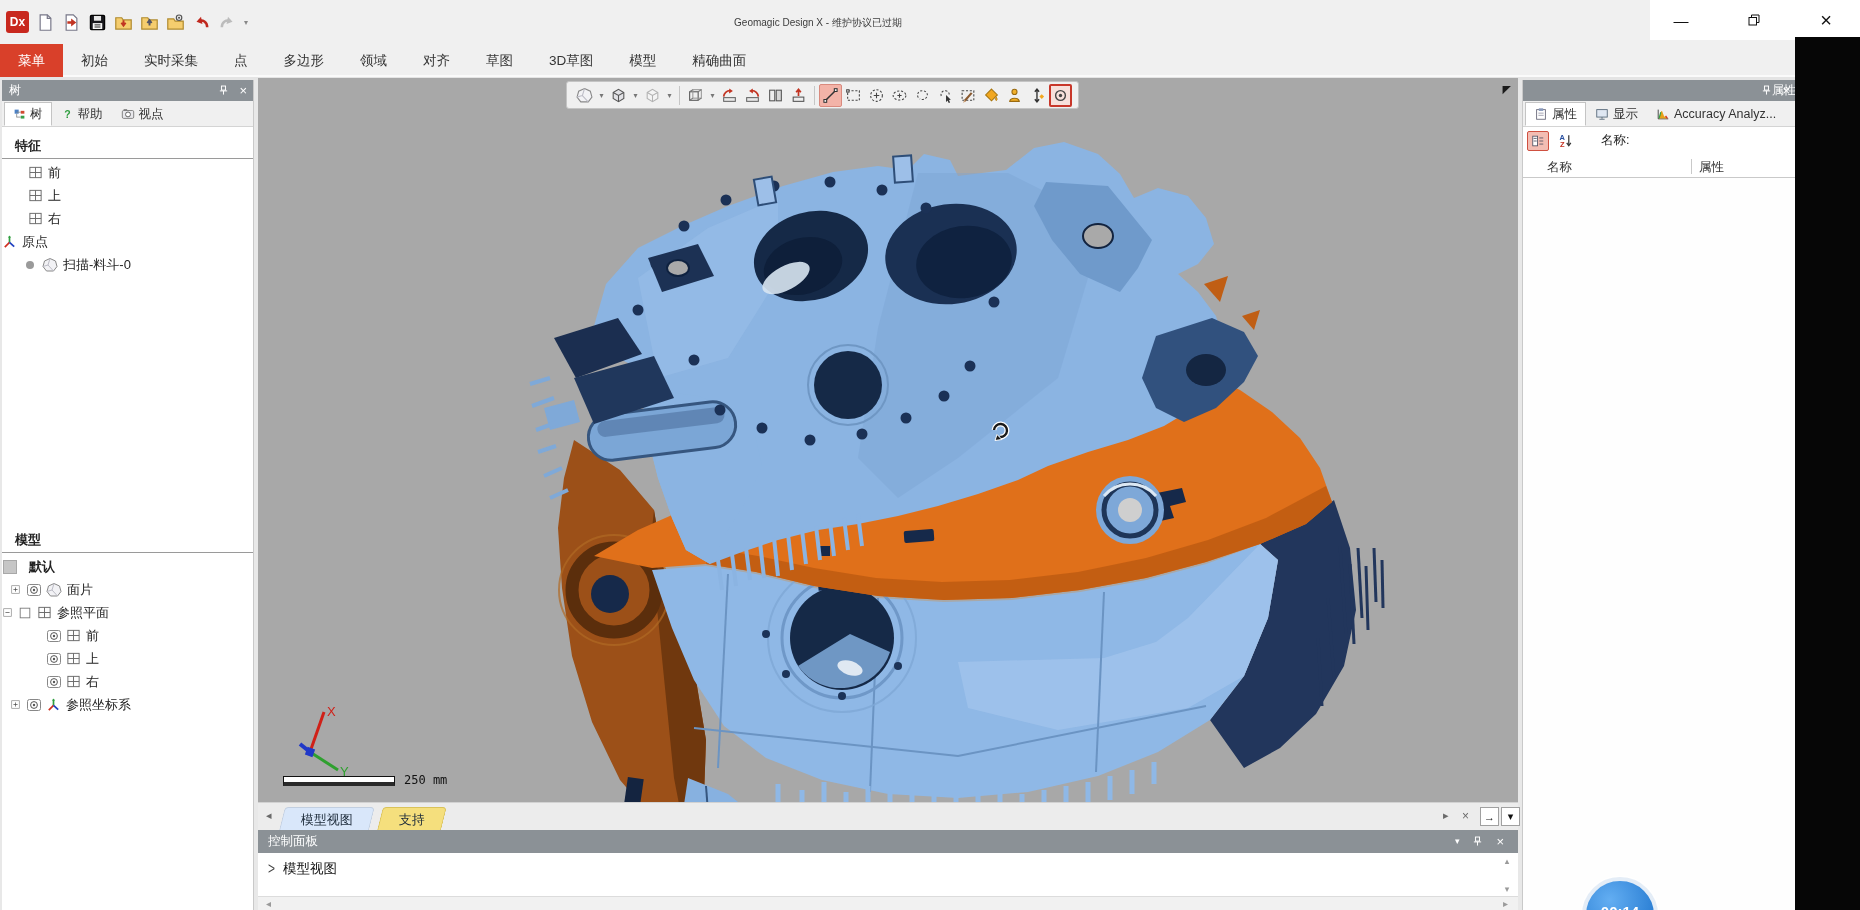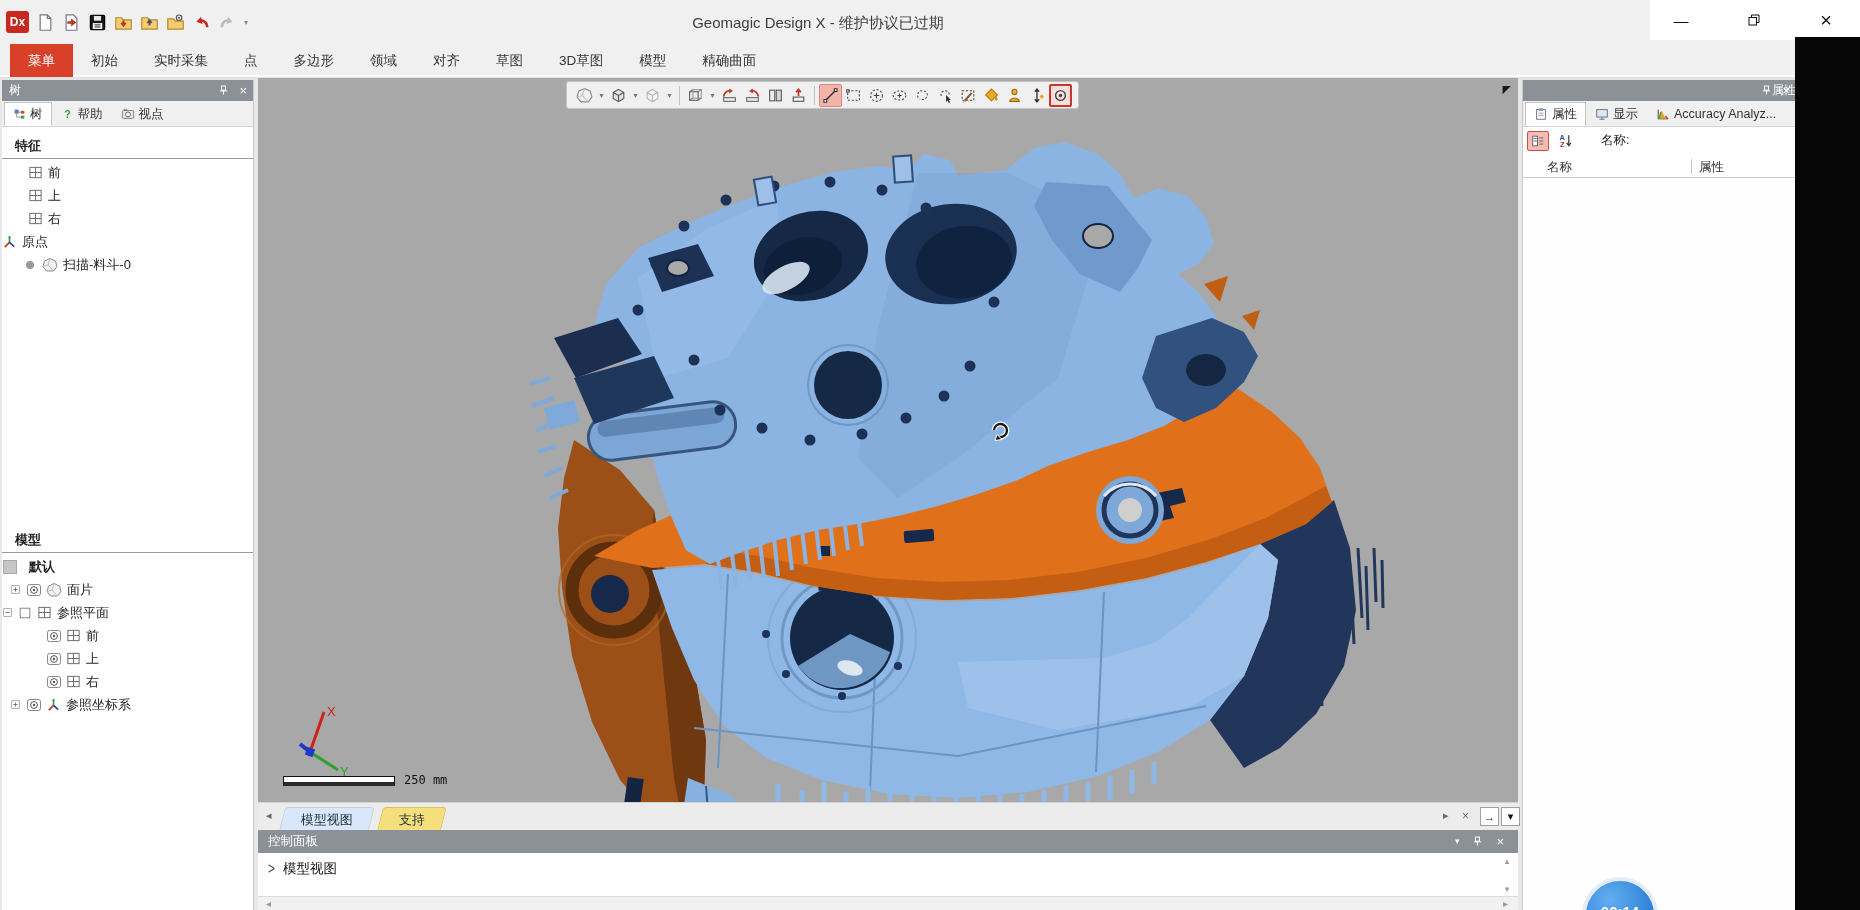--- a/index.html
+++ b/index.html
@@ -2,33 +2,33 @@
 <html><head>
 <meta charset="utf-8">
 <style>
   * { margin:0; padding:0; box-sizing:border-box; }
   html,body { width:1860px; height:910px; overflow:hidden; background:#e8e8e8;
     font-family:"Liberation Sans", sans-serif; }
   .abs { position:absolute; }
   
   .titlebar { position:absolute; left:0; top:0; width:1860px; height:44px; background:#f0f0f0; }
   .title-text { position:absolute; left:0; right:260px; top:0; height:44px; text-align:center;
-    line-height:46px; font-size:15px; color:#3c3c3c;margin-left:36px; }
+    line-height:46px; font-size:10px; color:#3c3c3c;margin-left:36px; }
   .win-white { position:absolute; left:1650px; top:0; width:210px; height:40px; background:#ffffff; }
   .winbtn { position:absolute; top:2px; width:46px; height:36px; display:flex; align-items:center;
     justify-content:center; font-size:15px; color:#111; cursor:default; }
   
   .qat { position:absolute; left:6px; top:11px; display:flex; align-items:center; gap:7px; }
   .dx-logo { width:23px; height:22px; background:#c8281e; color:#fff; font-weight:bold; font-size:12px;
     display:flex; align-items:center; justify-content:center; border-radius:3px; }
   .qat svg.i { width:19px; height:19px; }
   .qat .dd { font-size:8px; color:#888; }
   
   .ribbon { position:absolute; left:0; top:44px; width:1795px; height:33px; background:#f0f0f0;
-    border-bottom:2px solid #fafafa; display:flex; padding-left:10px; }
+    border-bottom:2px solid #fafafa; display:flex; }
   .rtab { height:33px; line-height:33px; padding:0 18px; font-size:13.5px; color:#333; }
   .rtab.active { background:#d9402a; color:#fff; }
   
   .phead { position:absolute; left:0; top:0; right:0; height:21px; background:#8b9196; color:#fff;
     font-size:12px; line-height:21px; padding-left:7px; }
   .phead .hicons { position:absolute; right:6px; top:0; height:21px; display:flex; align-items:center; gap:9px; }
   .phead .hx { color:#fff; font-size:13px; line-height:1; }
   svg.i { display:inline-block; vertical-align:middle; }
   
   .tree-panel { position:absolute; left:2px; top:80px; width:252px; bottom:0; background:#fff;

